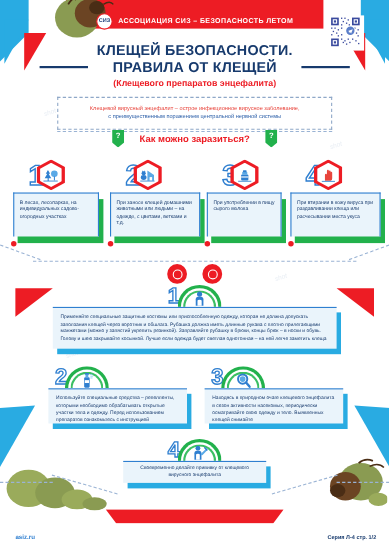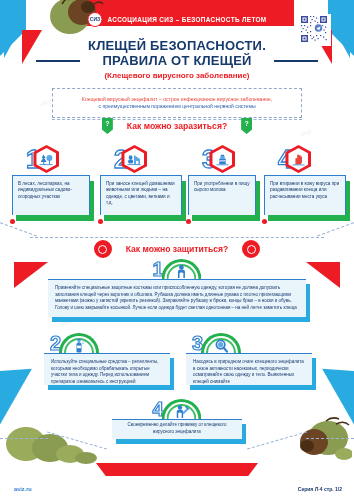--- a/index.html
+++ b/index.html
@@ -219,21 +219,21 @@
       <circle cx="18.5" cy="13" r="3.8" fill="#5b7ec9"></circle>
       <path d="M16.4 13.2l4.3-1.7-1.5 4-1.1-1.4-.9.9.1-1.4z" fill="#ffffff"></path>
     </svg>
   </div>
 
   <div class="rule-l"></div>
   <div class="rule-r"></div>
   <div class="title">
     <div class="l1">КЛЕЩЕЙ БЕЗОПАСНОСТИ.</div>
     <div class="l2">ПРАВИЛА ОТ КЛЕЩЕЙ</div>
-    <div class="sub">(Клещевого вирусного заболевание)</div>
+    <div class="sub">(Клещевого препаратов энцефалита)</div>
   </div>
 
   <div class="defbox">
     <div>Клещевой вирусный энцефалит – острое инфекционное вирусное заболевание,</div>
     <div class="b">с преимущественным поражением центральной нервной системы</div>
   </div>
 
   <div class="dashline" style="top:119px;left:52px;right:52px;"></div>
   <div class="sec" style="top:118px;">
     <div class="pennant">
@@ -343,21 +343,20 @@
   </div>
 
   <div class="dashline" style="top:228px;left:-6px;width:44px;transform:rotate(20deg);"></div>
   <div class="dashline" style="top:228px;right:-6px;width:44px;transform:rotate(-20deg);"></div>
   <div class="dashline" style="top:237px;left:30px;right:30px;"></div>
 
   <div class="sec" style="top:240px;">
     <div class="target">
         <i></i>
       </div>
-    <div class="txt">Как можно защититься?</div>
     <div class="target">
         <i></i>
       </div>
   </div>
 
   <div class="mid-red-l"></div>
   <div class="mid-red-r"></div>
 
   <div class="pblock" style="top:258px;left:48px;right:48px;">
     <div class="arcwrap" style="left:50%;transform:translateX(-50%);top:0;">

